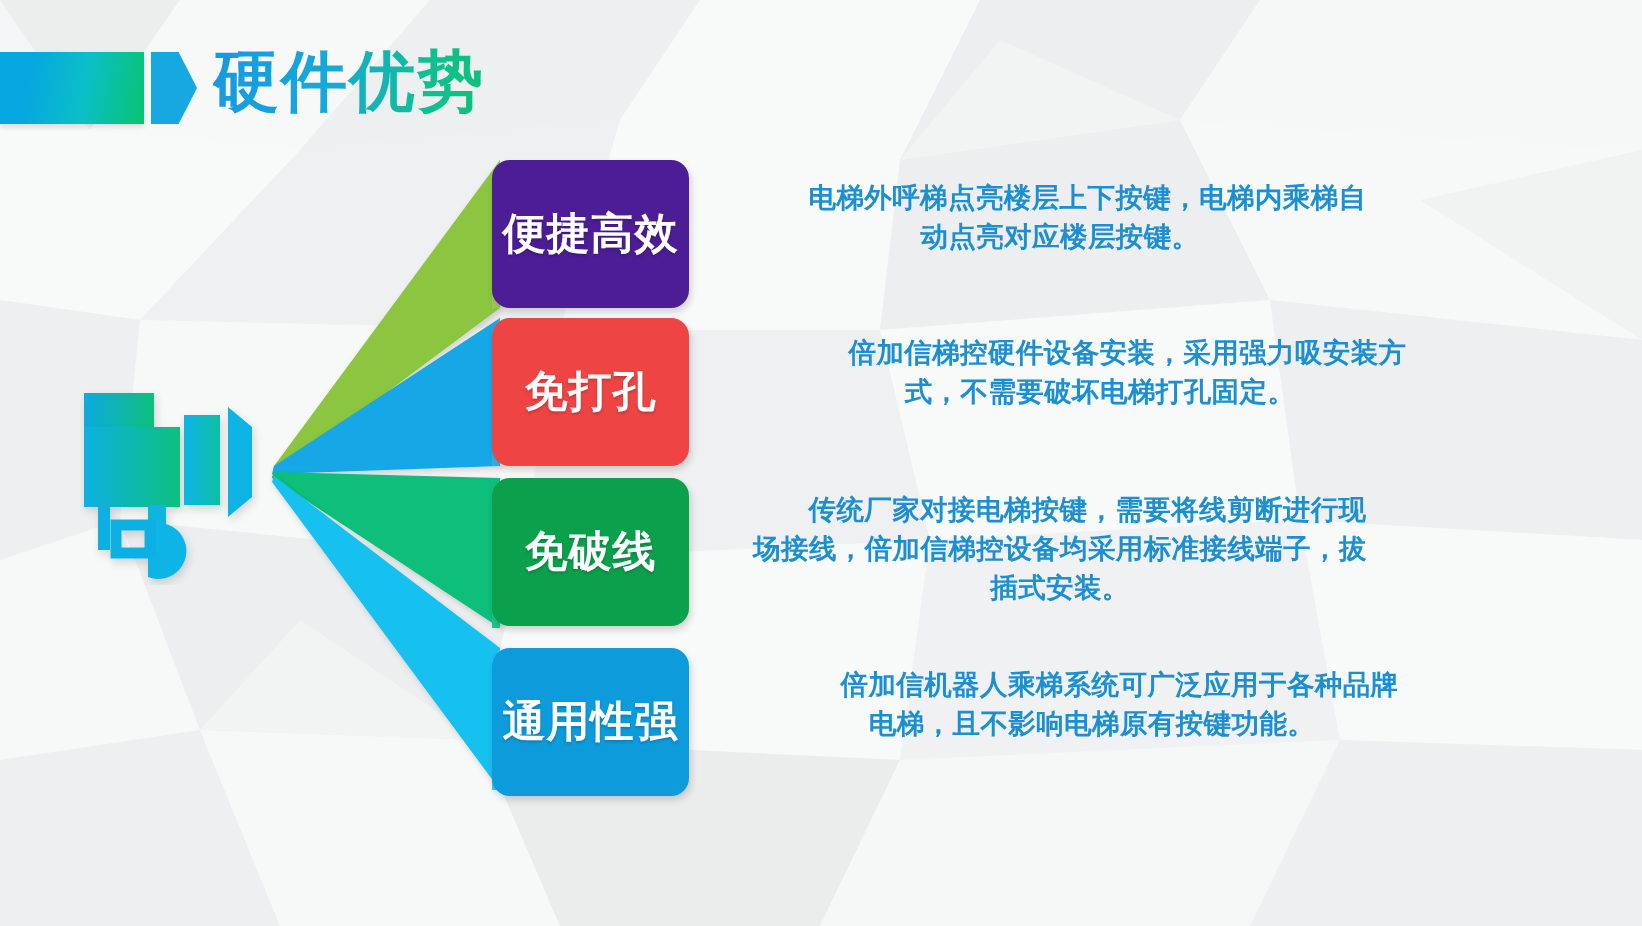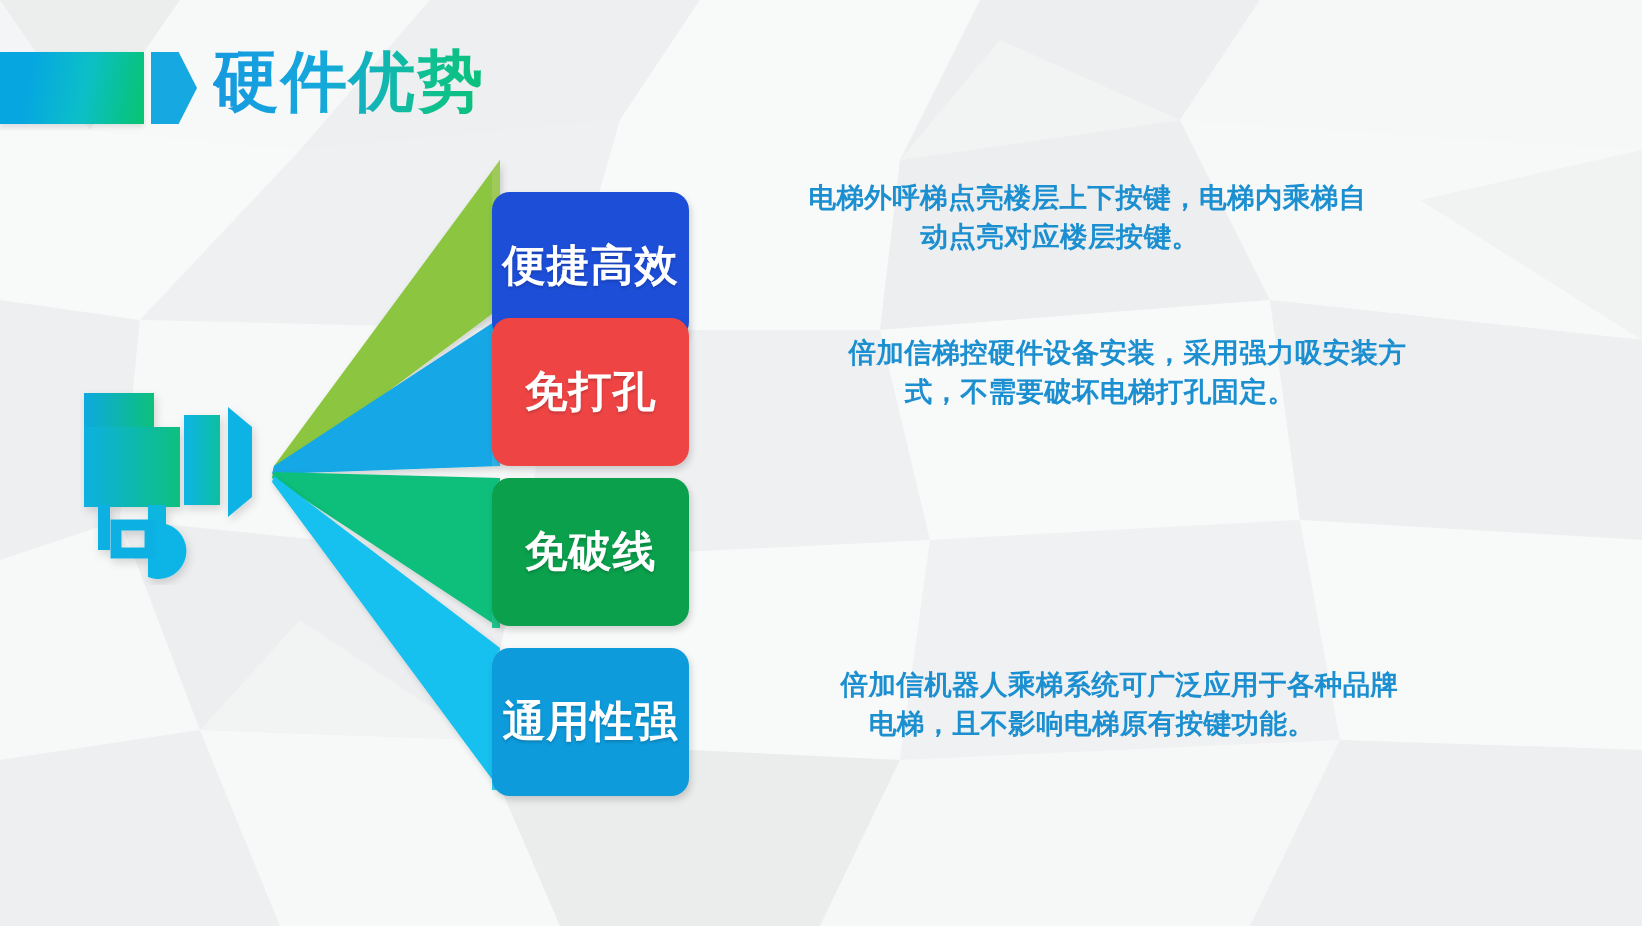--- a/index.html
+++ b/index.html
@@ -157,30 +157,31 @@
       <rect x="4" y="42" width="96" height="80" fill="url(#pg2)"></rect>
       <rect x="104" y="30" width="36" height="90" fill="url(#pg3)"></rect>
       <polygon points="148,22 172,42 172,112 148,132" fill="#0fb3e4"></polygon>
       <rect x="18" y="120" width="12" height="45" fill="#0fb0e2"></rect>
       <rect x="68" y="120" width="18" height="45" fill="#0eb6de"></rect>
       <path d="M 68 140 a 28 28 0 1 1 0 52 z" fill="#0cb5e6"></path>
       <rect x="36" y="140" width="34" height="28" fill="none" stroke="#0fb0e2" stroke-width="11"></rect>
     </g>
   </svg>
 
-  <div class="label-box lb1" style="background: #1d4ed8; margin-top: 32px;">
+  <div class="label-box lb1" style="background: #4c1d95;">
     <span>便捷高效</span>
   </div>
   <div class="label-box lb2" style="background: #ef4444;">
     <span>免打孔</span>
   </div>
   <div class="label-box lb3" style="background: rgb(10, 160, 76);">
     <span>免破线</span>
   </div>
   <div class="label-box lb4" style="background: rgb(13, 155, 219);">
     <span>通用性强</span>
   </div>
 
   <div class="desc d1" style="color: rgb(27, 143, 208);">电梯外呼梯点亮楼层上下按键，电梯内乘梯自动点亮对应楼层按键。</div>
   <div class="desc d2" style="color: rgb(27, 143, 208);">倍加信梯控硬件设备安装，采用强力吸安装方式，不需要破坏电梯打孔固定。</div>
+  <div class="desc d3" style="color: rgb(27, 143, 208);">传统厂家对接电梯按键，需要将线剪断进行现场接线，倍加信梯控设备均采用标准接线端子，拔插式安装。</div>
   <div class="desc d4" style="color: rgb(27, 143, 208);">倍加信机器人乘梯系统可广泛应用于各种品牌电梯，且不影响电梯原有按键功能。</div>
 
 </div>
 
 </body></html>

